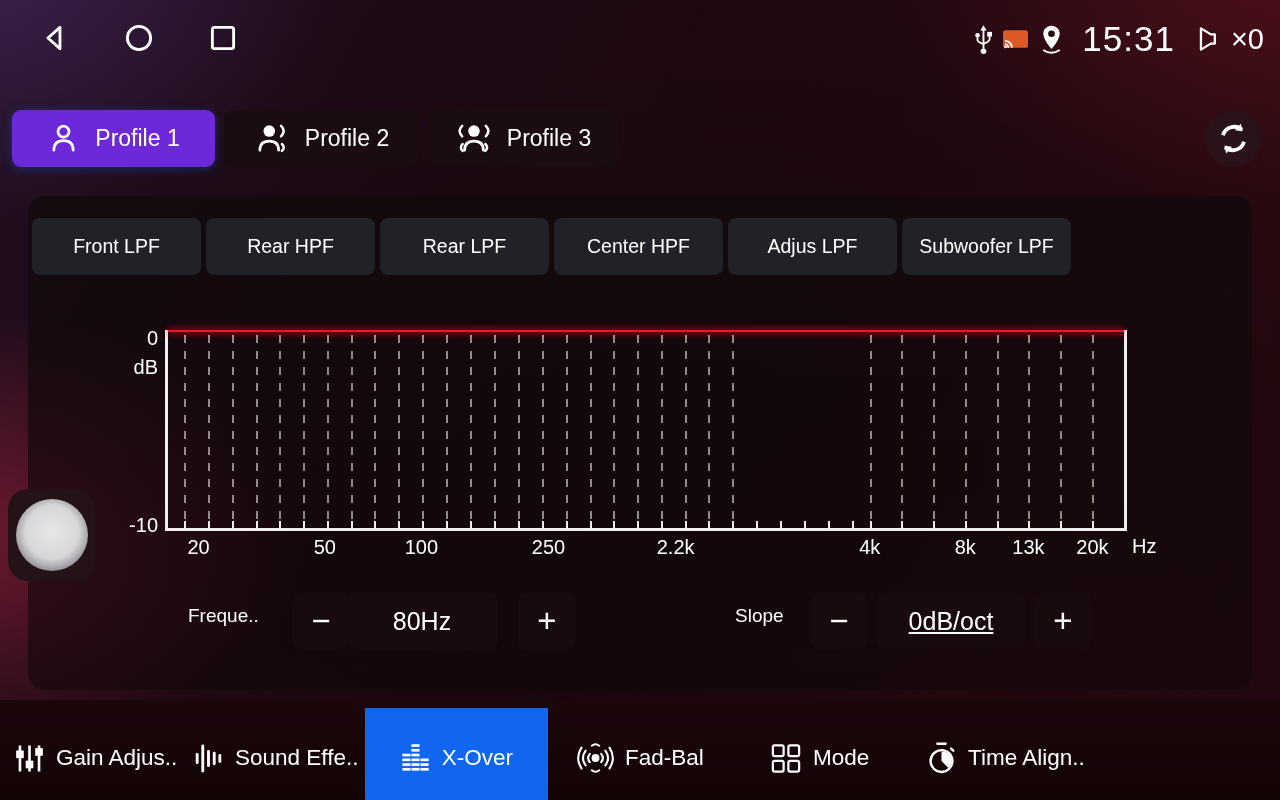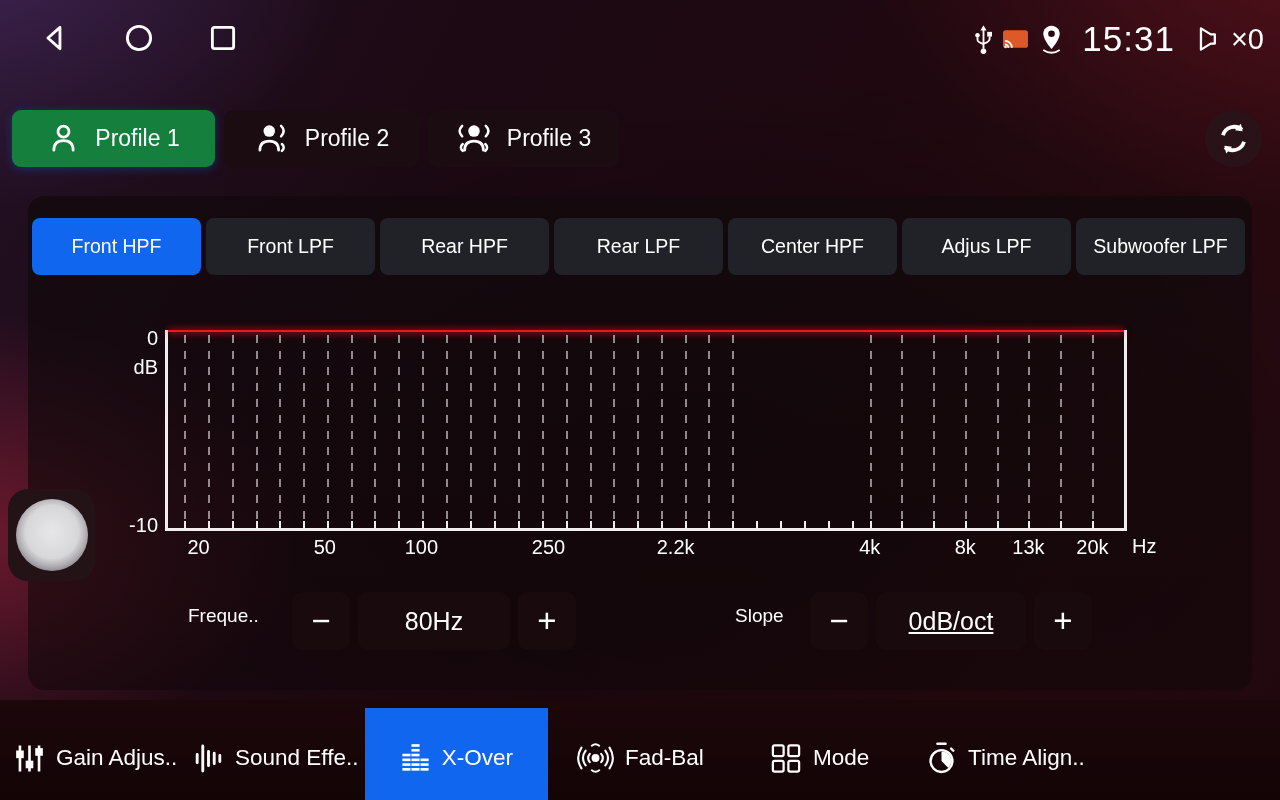--- a/index.html
+++ b/index.html
@@ -21,21 +21,21 @@
   .status-right{position:absolute;right:16px;top:12px;height:54px;display:flex;align-items:center;gap:9px;}
   .time{font-size:35px;letter-spacing:1px;margin:0 6px 0 8px;}
   .volnum{font-size:29px;margin-left:2px;}
 
   
   .profile-row{position:absolute;left:12px;top:110px;display:flex;gap:9px;}
   .profile-btn{height:57px;border-radius:9px;background:#1a0c11;display:flex;align-items:center;justify-content:center;gap:15px;font-size:23px;box-sizing:border-box;}
   .profile-btn:nth-child(1){width:203px;}
   .profile-btn:nth-child(2){width:195px;}
   .profile-btn:nth-child(3){width:191px;}
-  .profile-btn.active{background:#15803d;box-shadow:0 2px 10px rgba(17,102,240,0.35);}
+  .profile-btn.active{background:#6d28d9;box-shadow:0 2px 10px rgba(17,102,240,0.35);}
   .sync-btn{position:absolute;right:18px;top:110px;width:57px;height:57px;border-radius:50%;background:#2a1318;display:flex;align-items:center;justify-content:center;}
 
   
   .panel{position:absolute;left:28px;top:196px;width:1224px;height:494px;border-radius:16px;
          background:linear-gradient(180deg,rgba(18,9,12,0.80),rgba(16,6,9,0.55));}
 
   
   .tabs{position:absolute;left:32px;top:218px;display:flex;gap:5px;}
   .tab{width:169px;height:57px;border-radius:8px;background:#212227;display:flex;align-items:center;justify-content:center;font-size:19.5px;box-sizing:border-box;}
   .tab.active{background:#1166f0;}
@@ -58,21 +58,21 @@
   .knob{width:72px;height:72px;border-radius:50%;margin:10px auto 0;
         background:radial-gradient(circle at 50% 46%,#e7e6e8 0%,#d7d6d9 50%,#aba9ae 66%,#757378 80%,#4c4a4f 92%,#3a383d 100%);}
 
   
   .ctl-label{position:absolute;font-size:19px;top:605px;}
   .lbl-freq{left:188px;} .lbl-slope{left:735px;}
   .ctl-btn{position:absolute;top:592px;width:58px;height:58px;border-radius:10px;background:#190a0e;
            display:flex;align-items:center;justify-content:center;font-size:33px;font-weight:400;}
   .ctl-val{position:absolute;top:592px;height:58px;border-radius:10px;background:#190a0e;
            display:flex;align-items:center;justify-content:center;font-size:25px;}
-  .f-minus{left:292px;} .f-val{left:358px;width:152px;} .f-plus{left:518px;}
+  .f-minus{left:292px;} .f-val{left:346px;width:152px;} .f-plus{left:518px;}
   .s-minus{left:810px;} .s-val{left:876px;width:150px;text-decoration:underline;} .s-plus{left:1034px;}
 
   
   .bottom-nav{position:absolute;left:0;top:700px;width:1280px;height:100px;
               background:linear-gradient(180deg,#1c070b,#130406);}
   .nav-item{position:absolute;top:8px;height:100px;display:flex;align-items:center;gap:11px;font-size:22.5px;white-space:nowrap;}
   .nav-0{left:14px;} .nav-1{left:193px;} .nav-2{left:365px;width:183px;justify-content:center;}
   .nav-3{left:577px;} .nav-4{left:770px;} .nav-5{left:926px;} .nav-6{left:1133px;}
   .nav-item.active{background:#1166f0;}
   .n-icon,.p-icon{display:flex;align-items:center;justify-content:center;}
@@ -168,21 +168,20 @@
         <path d="M6.2 18 A8 8 0 0 0 19.2 14.2" fill="none" stroke="#fff" stroke-width="2.6"></path>
         <path d="M17 1.8 l1.3 5.3 -5.3 -0.7 Z" fill="#fff"></path>
         <path d="M7 22.2 l-1.3 -5.3 5.3 0.7 Z" fill="#fff"></path>
       </svg>
     </span>
 </div>
 
 <div class="panel"></div>
 
 <div class="tabs">
-    <div class="tab active">Front HPF</div>
     <div class="tab">Front LPF</div>
     <div class="tab">Rear HPF</div>
     <div class="tab">Rear LPF</div>
     <div class="tab">Center HPF</div>
     <div class="tab">Adjus LPF</div>
     <div class="tab">Subwoofer LPF</div>
   </div>
 
 <div class="ylab ylab0">0</div>
 <div class="ylab ylabdb">dB</div>

